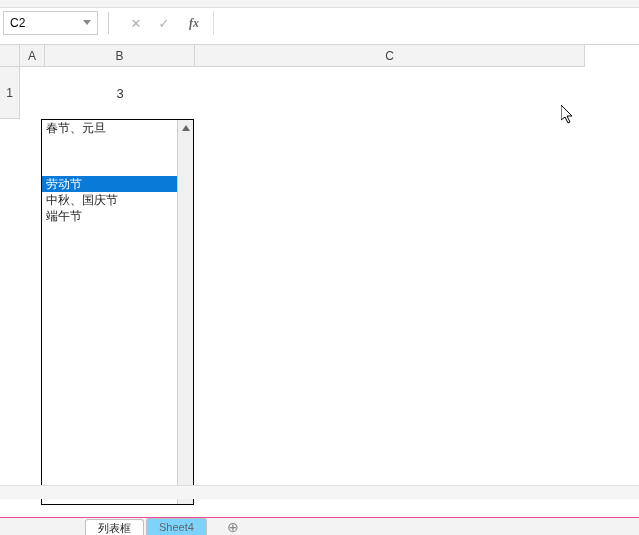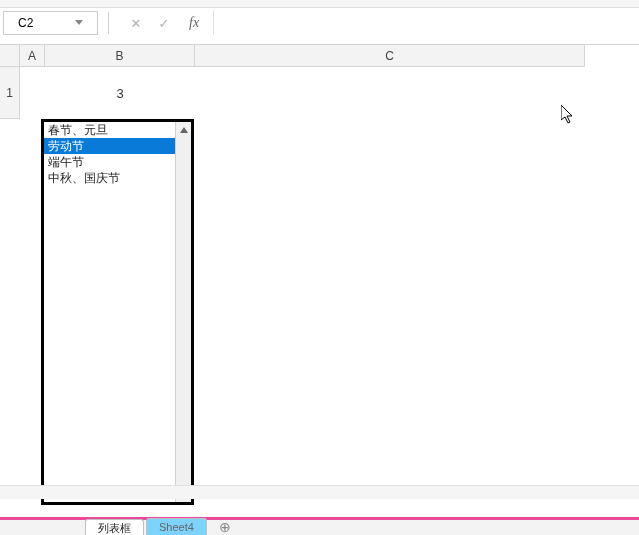--- a/index.html
+++ b/index.html
@@ -28,21 +28,21 @@
       display: flex;
       align-items: center;
       height: 30px;
       background: #ffffff;
     }
     .name-box {
       width: 95px;
       height: 24px;
       margin-left: 3px;
       border: 1px solid #cccccc;
-      padding: 2px 14px;
+      padding: 2px 6px;
       font-size: 12px;
       display: flex;
       align-items: center;
       justify-content: space-between;
       background: #ffffff;
     }
     .name-box-dropdown {
       width: 8px;
       height: 8px;
       display: flex;
@@ -68,22 +68,23 @@
       display: flex;
       align-items: center;
       justify-content: center;
       color: #b0b0b0;
       font-size: 13px;
     }
     .fx-label {
       font-style: italic;
       font-family: "Times New Roman", serif;
       color: #666;
-      font-size: 14px;
+      font-size: 12px;
       padding: 0 6px;
+      font-weight: bold;
     }
     .formula-input {
       flex: 1;
       height: 24px;
       border: none;
       border-left: 1px solid #e0e0e0;
       padding: 2px 8px;
       font-size: 12px;
       outline: none;
     }
@@ -150,38 +151,39 @@
       font-size: 13px;
       color: #333;
     }
     .listbox-control {
       position: absolute;
       top: 52px;
       left: 21px;
       width: 153px;
       height: 386px;
       background: #ffffff;
-      border: 3px solid #000000;
+      border: 1px solid #000000;
       display: flex;
     }
     .listbox-items {
       flex: 1;
       overflow: hidden;
     }
     .lb-item {
       height: 16px;
       line-height: 16px;
       padding: 0 4px;
       font-size: 12px;
       color: #222;
       white-space: nowrap;
     }
     .lb-item.selected {
       background: #0a7ad9;
       color: #ffffff;
+      margin-top: 40px;
     }
     .listbox-scroll {
       width: 16px;
       background: #f0f0f0;
       border-left: 1px solid #d0d0d0;
       display: flex;
       flex-direction: column;
       justify-content: space-between;
       align-items: center;
     }
@@ -195,25 +197,25 @@
       top: 60px;
       left: 561px;
       z-index: 100;
       pointer-events: none;
     }
     .sheet-tabs {
       position: absolute;
       bottom: 0; left: 0; right: 0;
       height: 18px;
       background: #f3f3f3;
-      border-top: 3px solid #ec4899;
+      border-top: 1px solid #ec4899;
       display: flex;
       align-items: flex-end;
       padding-left: 85px;
-      gap: 0;
+      gap: 8px;
     }
     .sheet-tab {
       height: 17px;
       padding: 0 12px;
       border: 1px solid #c0c0c0;
       border-bottom: none;
       background: #7dd3fc;
       font-size: 11px;
       line-height: 16px;
       color: #666;
@@ -276,22 +278,22 @@
     </div>
   <div class="row-headers">
     <div class="row-h row-h-first">1</div>
   </div>
   <div class="cell-canvas">
     <div class="cell-b1">3</div>
     <div class="listbox-control">
       <div class="listbox-items" id="listbox-items">
           <div class="lb-item">春节、元旦</div>
           <div class="lb-item selected">劳动节</div>
+          <div class="lb-item">中秋、国庆节</div>
           <div class="lb-item">端午节</div>
-          <div class="lb-item">中秋、国庆节</div>
         </div>
       <div class="listbox-scroll">
         <span class="scroll-btn">
           <svg width="8" height="6" viewBox="0 0 8 6">
               <path d="M4 0 L8 6 L0 6 Z"></path>
             </svg>
         </span>
         <span class="scroll-btn">
           <svg width="8" height="6" viewBox="0 0 8 6">
               <path d="M0 0 L8 0 L4 6 Z"></path>

